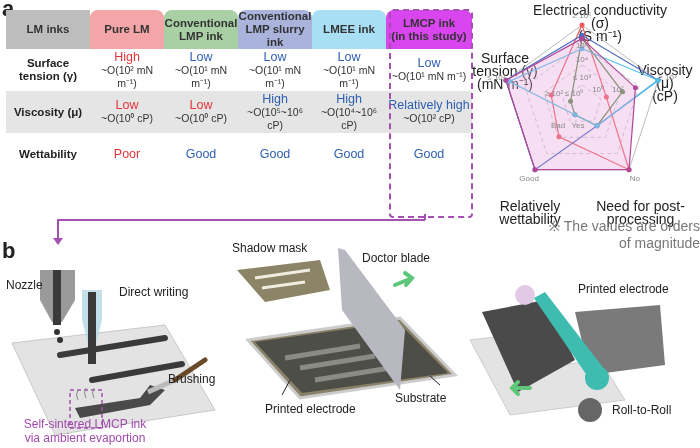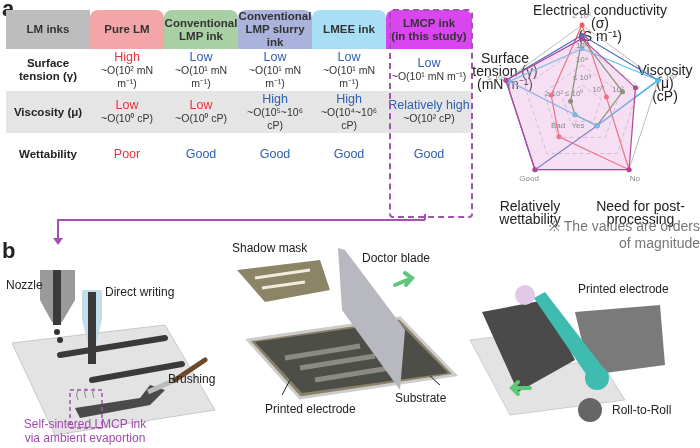--- a/index.html
+++ b/index.html
@@ -253,21 +253,21 @@
   <polygon points="482,72 545,60 575,120 518,152" fill="#4a4a4a"></polygon>
   <polygon points="575,72 660,65 665,125 590,135" fill="#7a7a7a"></polygon>
   <circle cx="525" cy="55" r="10" fill="#e2c9e6"></circle>
   <polygon points="534,58 545,52 605,130 590,140" fill="#3fbcb0"></polygon>
   <circle cx="597" cy="138" r="12" fill="#3fbcb0"></circle>
   <circle cx="590" cy="170" r="12" fill="#666"></circle>
   <path d="M530,148 L512,148 M518,142 L512,148 L518,154" stroke="#5fc77a" stroke-width="4" fill="none" stroke-linecap="round"></path>
 </svg>
 
 <div class="abs cap" style="left:6px;top:278px;">Nozzle</div>
-<div class="abs cap" style="left:105px;top:285px;">Direct writing</div>
+<div class="abs cap" style="left:119px;top:285px;">Direct writing</div>
 <div class="abs cap" style="left:168px;top:372px;">Brushing</div>
 <div class="abs cap-purple" style="left:10px;top:417px;width:150px;">
   <div>Self-sintered LMCP ink</div>
   <div>via ambient evaportion</div>
 </div>
 <div class="abs cap" style="left:232px;top:241px;">Shadow mask</div>
 <div class="abs cap" style="left:362px;top:251px;">Doctor blade</div>
 <div class="abs cap" style="left:265px;top:402px;">Printed electrode</div>
 <div class="abs cap" style="left:395px;top:391px;">Substrate</div>
 <div class="abs cap" style="left:578px;top:282px;">Printed electrode</div>

